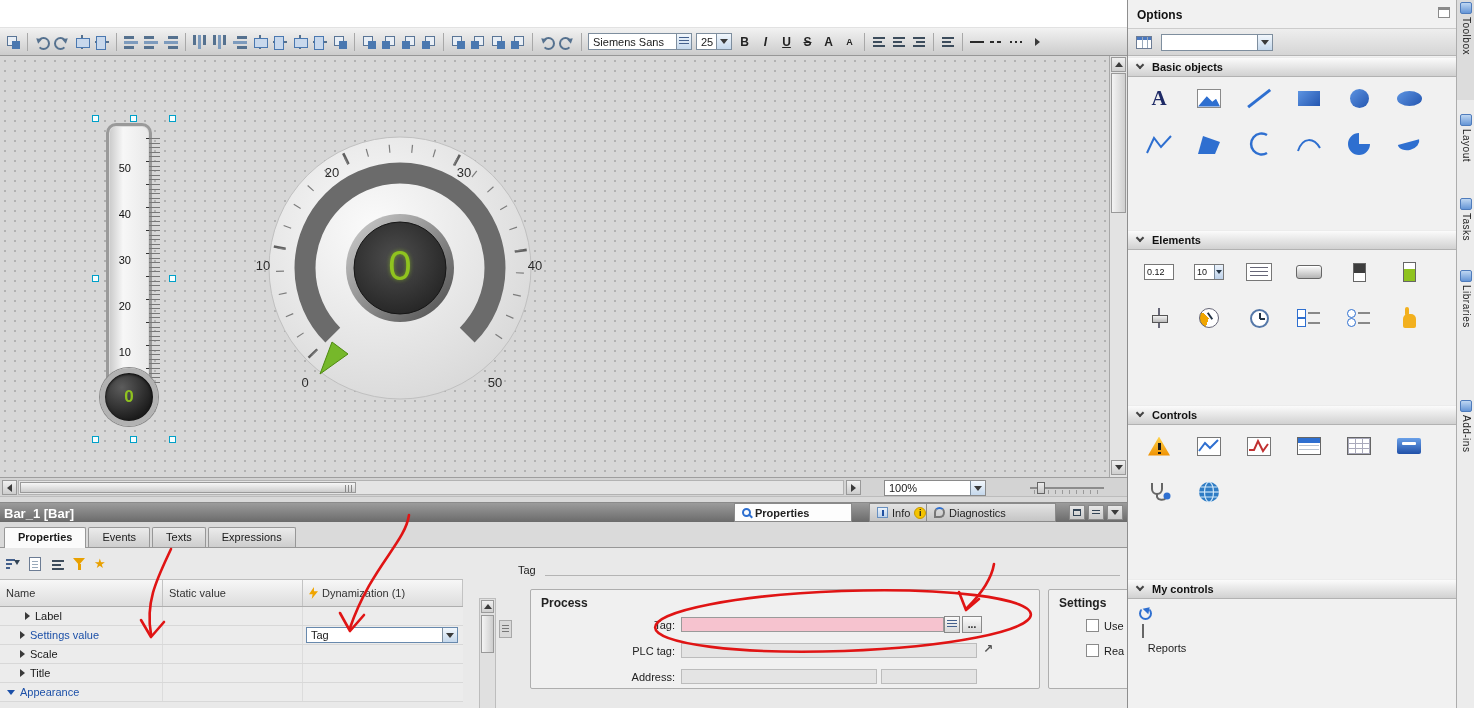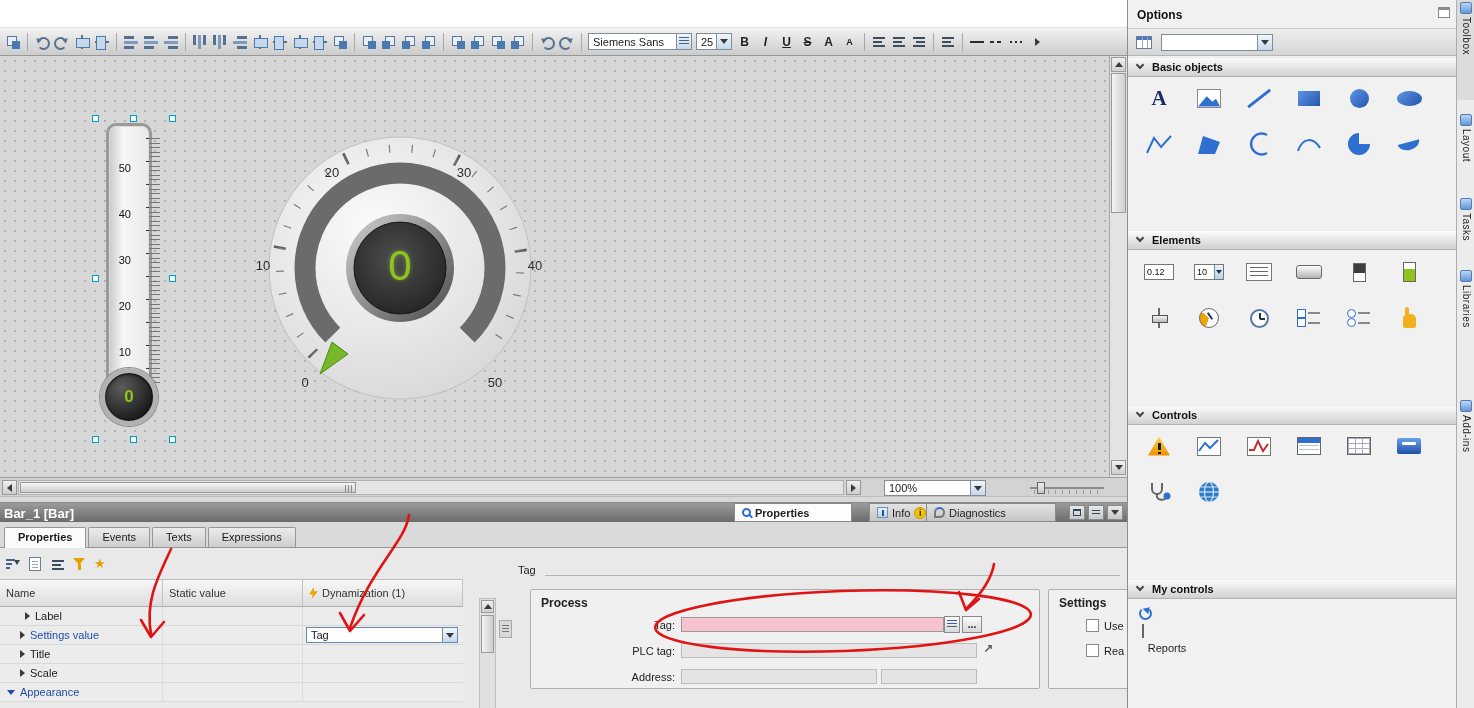--- a/index.html
+++ b/index.html
@@ -438,29 +438,29 @@
             <span class="cval">Tag</span>
             <span class="ddbtn" style="height:14px">
                 <span class="tri-down"></span>
               </span>
           </span>
         </div>
       </div>
       <div class="pt-row">
         <div class="c1" style="padding-left:20px">
             <span class="tri-r-dark"></span>
-            <span>Title</span>
+            <span>Scale</span>
           </div>
         <div class="c2"></div>
           <div class="c3"></div>
       </div>
       <div class="pt-row">
         <div class="c1" style="padding-left:20px">
             <span class="tri-r-dark"></span>
-            <span>Scale</span>
+            <span>Title</span>
           </div>
         <div class="c2"></div>
           <div class="c3"></div>
       </div>
       <div class="pt-row">
         <div class="c1" style="padding-left:7px">
             <span class="tri-d-blue"></span>
             <span class="t-blue">Appearance</span>
           </div>
         <div class="c2"></div>

